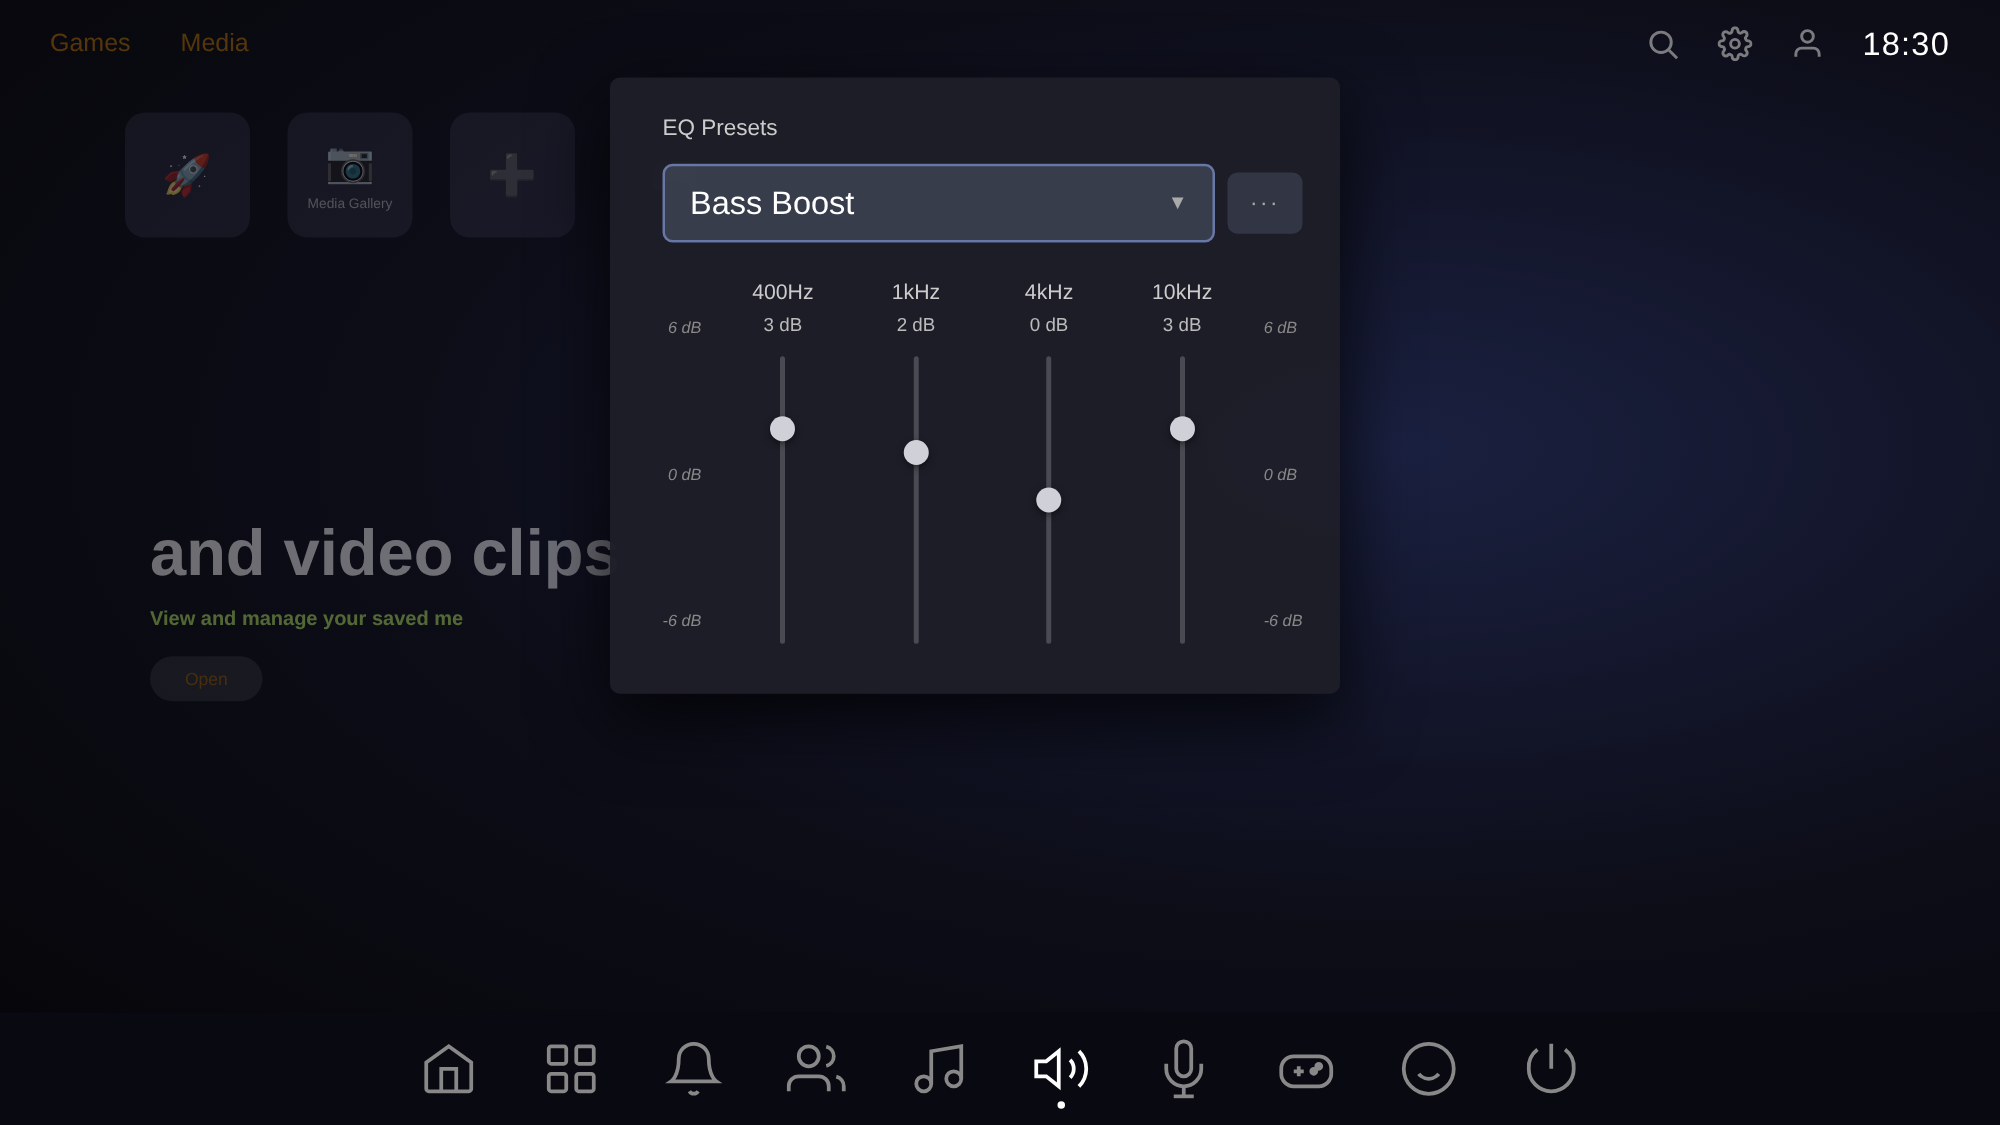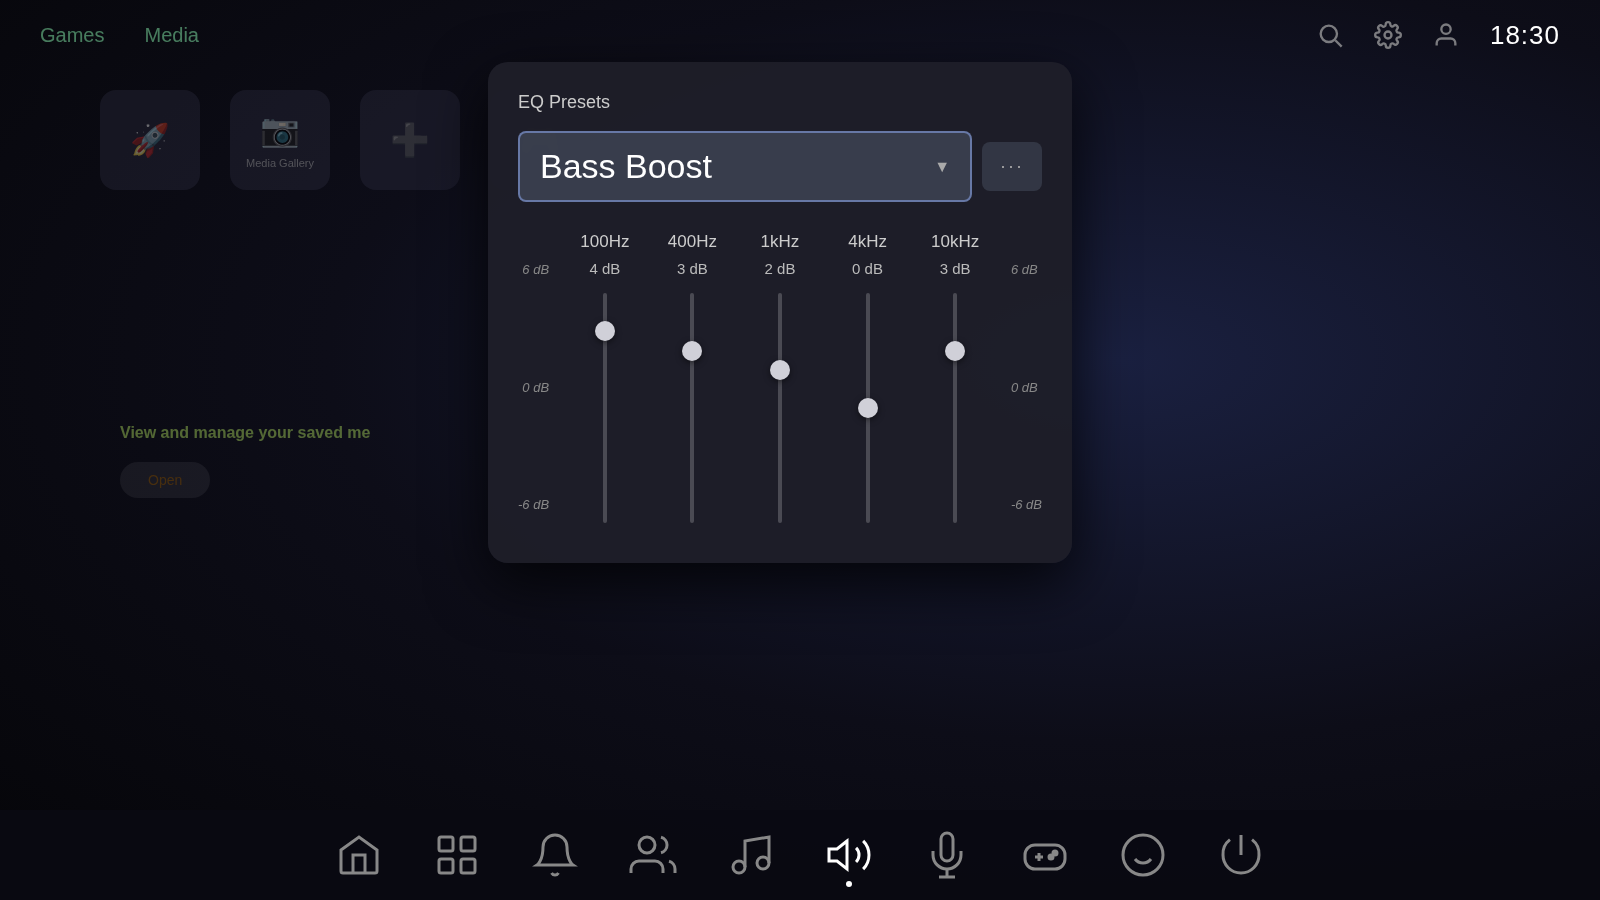--- a/index.html
+++ b/index.html
@@ -37,21 +37,21 @@
 
     .top-nav-left {
       display: flex;
       align-items: center;
       gap: 40px;
       opacity: 0.5;
     }
 
     .top-nav-item {
       font-size: 20px;
-      color: #86efac;
+      color: #a16207;
       font-weight: 300;
     }
 
     .top-nav-right {
       margin-left: auto;
       display: flex;
       align-items: center;
       gap: 30px;
     }
 
@@ -141,22 +141,22 @@
       color: #a16207;
     }
 
     
     .eq-modal {
       position: absolute;
       left: 488px;
       top: 62px;
       width: 584px;
       background: rgba(30, 30, 40, 0.97);
-      border-radius: 20px;
-      padding: 30px 30px 40px 30px;
+      border-radius: 8px;
+      padding: 30px 30px 40px 42px;
       z-index: 100;
       box-shadow: 0 20px 60px rgba(0,0,0,0.8);
     }
 
     .eq-title {
       font-size: 18px;
       font-weight: 400;
       color: #ccc;
       margin-bottom: 18px;
     }
@@ -174,21 +174,21 @@
       border: 2px solid rgba(150,180,255,0.5);
       border-radius: 8px;
       padding: 14px 20px;
       display: flex;
       align-items: center;
       justify-content: space-between;
       cursor: pointer;
     }
 
     .eq-preset-name {
-      font-size: 34px;
+      font-size: 26px;
       font-weight: 400;
       color: #fff;
     }
 
     .eq-preset-arrow {
       font-size: 16px;
       color: #aaa;
     }
 
     .eq-more-btn {
@@ -379,20 +379,21 @@
       <span class="icon-symbol">➕</span>
     </div>
     <div class="nav-icon-box">
       <span class="icon-symbol">🎮</span>
     </div>
   </div>
 
   <div class="hero-text">
     <h1>
       <br>
+      <span>and video clips</span>
     </h1>
     <p>View and manage your saved me</p>
     <div class="open-btn">Open</div>
   </div>
 </div>
 
 <div class="eq-modal">
   <div class="eq-title">EQ Presets</div>
 
   <div class="eq-preset-row">
@@ -405,27 +406,20 @@
 
   <div class="eq-bands-container">
     <div class="eq-left-labels">
       <span class="eq-db-label">6 dB</span>
       <span class="eq-db-label">0 dB</span>
       <span class="eq-db-label">-6 dB</span>
     </div>
 
     <div class="eq-bands" id="eq-bands-rendered">
 
-    <div class="eq-band">
-          <div class="eq-band-label">100Hz</div>
-          <div class="eq-band-value">4 dB</div>
-          <div class="eq-slider-track">
-            <div class="eq-slider-thumb" style="top: 38.3333px;"></div>
-          </div>
-        </div>
         <div class="eq-band">
           <div class="eq-band-label">400Hz</div>
           <div class="eq-band-value">3 dB</div>
           <div class="eq-slider-track">
             <div class="eq-slider-thumb" style="top: 57.5px;"></div>
           </div>
         </div>
         <div class="eq-band">
           <div class="eq-band-label">1kHz</div>
           <div class="eq-band-value">2 dB</div>

